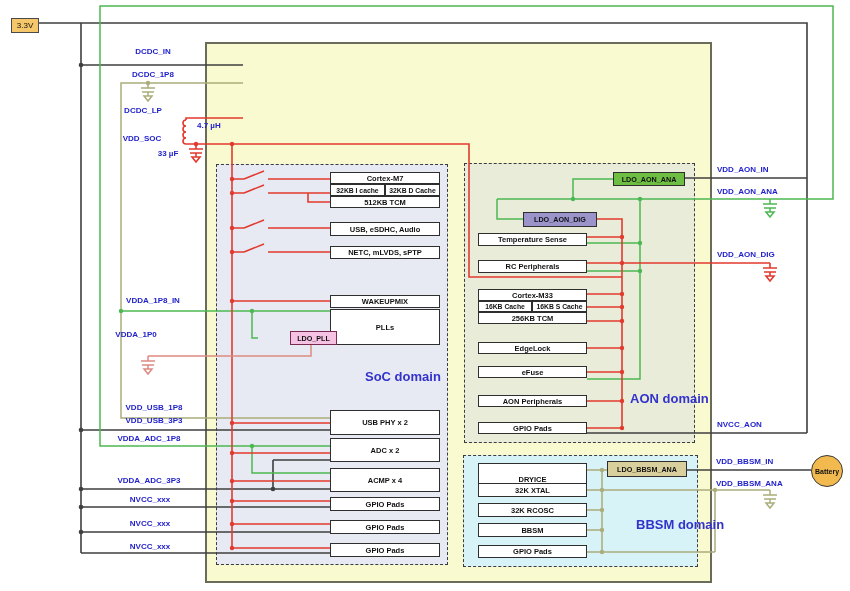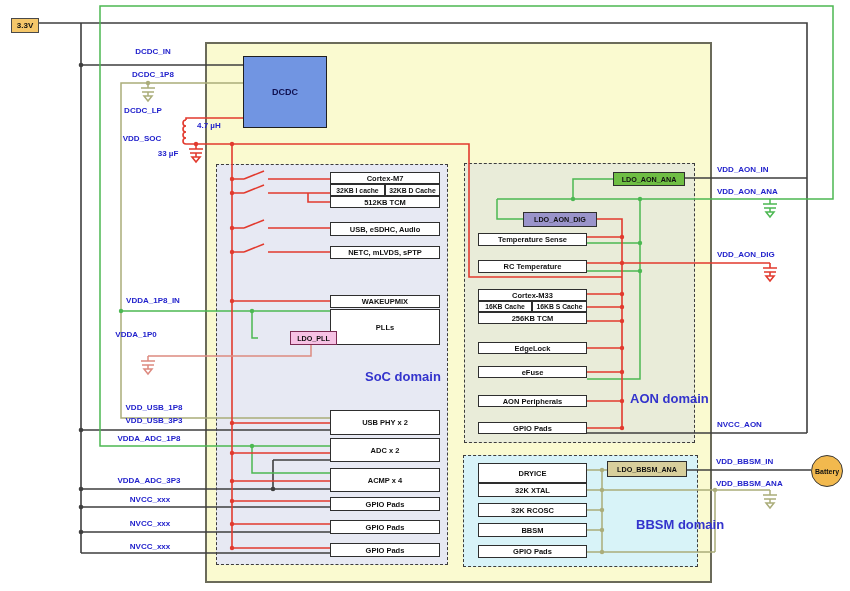--- a/index.html
+++ b/index.html
@@ -24,21 +24,21 @@
   .ldo-green{background:#6fbe44;}
   .ldo-purple{background:#9a94ca;}
   .ldo-tan{background:#d8cf9c;}
   .dcdc{background:#7195e2;border:1.6px solid #1f1f1f;display:flex;align-items:center;justify-content:center;
         font-size:9px;font-weight:bold;color:#10104f;z-index:3;}
   
   .pin{position:absolute;color:#2222cc;font-size:8px;font-weight:bold;line-height:10px;white-space:nowrap;z-index:4;}
   .ra{text-align:center;}
   .domlabel{position:absolute;color:#3333cc;font-size:13px;font-weight:bold;z-index:4;white-space:nowrap;}
   .supply{background:#f5c76a;border:1.5px solid #4a4a4a;display:flex;align-items:center;justify-content:center;
-          font-size:8px;font-weight:bold;color:#111;z-index:4;}
+          font-size:8px;font-weight:normal;color:#111;z-index:4;}
   .battery{background:#f2b94e;border:1.5px solid #3a3a3a;border-radius:50%;display:flex;align-items:center;
            justify-content:center;font-size:7px;font-weight:bold;color:#111;z-index:4;}
 </style>
 </head>
 <body>
 
 <div id="stage">
 
   <div class="abs chip" style="left:205px;top:42px;width:507px;height:541px;"></div>
   <div class="abs domain dom-soc" style="left:216px;top:164px;width:232px;height:401px;"></div>
@@ -151,52 +151,51 @@
         <circle cx="602" cy="510" r="2.2"></circle>
           <circle cx="602" cy="530" r="2.2"></circle>
           <circle cx="602" cy="552" r="2.2"></circle>
         <circle cx="715" cy="490" r="2.2"></circle>
       </g>
     </g>
   </svg>
 
   <div class="abs supply" style="left:11px;top:18px;width:28px;height:15px;">3.3V</div>
   <div class="abs battery" style="left:811px;top:455px;width:32px;height:32px;">Battery</div>
-  <div class="abs dcdc" style="left:243px;top:56px;width:84px;height:72px;">DCDC</div>
 
   <div class="abs blk" style="left:330px;top:172px;width:110px;height:12px;">Cortex-M7</div>
   <div class="abs blk blk-sm" style="left:330px;top:184px;width:55px;height:12px;">32KB I cache</div>
   <div class="abs blk blk-sm" style="left:385px;top:184px;width:55px;height:12px;">32KB D Cache</div>
   <div class="abs blk" style="left:330px;top:196px;width:110px;height:12px;">512KB TCM</div>
   <div class="abs blk" style="left:330px;top:222px;width:110px;height:14px;">USB, eSDHC, Audio</div>
   <div class="abs blk" style="left:330px;top:246px;width:110px;height:13px;">NETC, mLVDS, sPTP</div>
   <div class="abs blk" style="left:330px;top:295px;width:110px;height:13px;">WAKEUPMIX</div>
   <div class="abs blk" style="left:330px;top:309px;width:110px;height:36px;">PLLs</div>
   <div class="abs blk" style="left:330px;top:410px;width:110px;height:25px;">USB PHY x 2</div>
   <div class="abs blk" style="left:330px;top:438px;width:110px;height:24px;">ADC x 2</div>
   <div class="abs blk" style="left:330px;top:468px;width:110px;height:24px;">ACMP x 4</div>
   <div class="abs blk" style="left:330px;top:497px;width:110px;height:14px;">GPIO Pads</div>
   <div class="abs blk" style="left:330px;top:520px;width:110px;height:14px;">GPIO Pads</div>
   <div class="abs blk" style="left:330px;top:543px;width:110px;height:14px;">GPIO Pads</div>
   <div class="abs ldo ldo-pll" style="left:258px;top:331px;width:47px;height:14px;">LDO_PLL</div>
 
   <div class="abs ldo ldo-green" style="left:613px;top:172px;width:72px;height:14px;">LDO_AON_ANA</div>
   <div class="abs ldo ldo-purple" style="left:523px;top:212px;width:74px;height:15px;">LDO_AON_DIG</div>
   <div class="abs blk" style="left:478px;top:233px;width:109px;height:13px;">Temperature Sense</div>
-  <div class="abs blk" style="left:478px;top:260px;width:109px;height:13px;">RC Temperature</div>
+  <div class="abs blk" style="left:478px;top:260px;width:109px;height:13px;">RC Peripherals</div>
   <div class="abs blk" style="left:478px;top:289px;width:109px;height:12px;">Cortex-M33</div>
   <div class="abs blk blk-sm" style="left:478px;top:301px;width:54px;height:11px;">16KB Cache</div>
   <div class="abs blk blk-sm" style="left:532px;top:301px;width:55px;height:11px;">16KB S Cache</div>
   <div class="abs blk" style="left:478px;top:312px;width:109px;height:12px;">256KB TCM</div>
   <div class="abs blk" style="left:478px;top:342px;width:109px;height:12px;">EdgeLock</div>
   <div class="abs blk" style="left:478px;top:366px;width:109px;height:12px;">eFuse</div>
   <div class="abs blk" style="left:478px;top:395px;width:109px;height:12px;">AON Peripherals</div>
   <div class="abs blk" style="left:478px;top:422px;width:109px;height:12px;">GPIO Pads</div>
 
-  <div class="abs blk" style="left:478px;top:463px;width:109px;height:20px;">DRYICE</div>
+  <div class="abs blk" style="left:478px;top:463px;width:109px;height:32px;">DRYICE</div>
   <div class="abs ldo ldo-tan" style="left:607px;top:461px;width:80px;height:16px;">LDO_BBSM_ANA</div>
   <div class="abs blk" style="left:478px;top:483px;width:109px;height:14px;">32K XTAL</div>
   <div class="abs blk" style="left:478px;top:503px;width:109px;height:14px;">32K RCOSC</div>
   <div class="abs blk" style="left:478px;top:523px;width:109px;height:14px;">BBSM</div>
   <div class="abs blk" style="left:478px;top:545px;width:109px;height:13px;">GPIO Pads</div>
 
   <div class="domlabel" style="left:365px;top:369px;">SoC domain</div>
   <div class="domlabel" style="left:630px;top:391px;">AON domain</div>
   <div class="domlabel" style="left:618px;top:517px;padding-left:18px;">BBSM domain</div>
 

